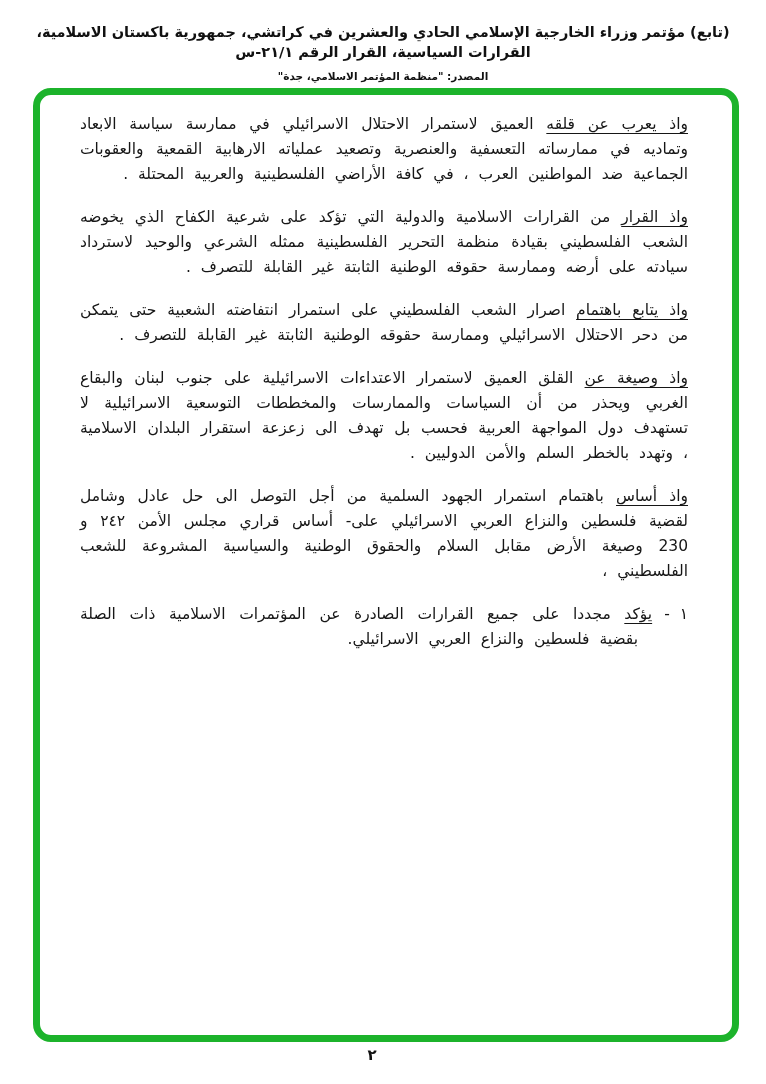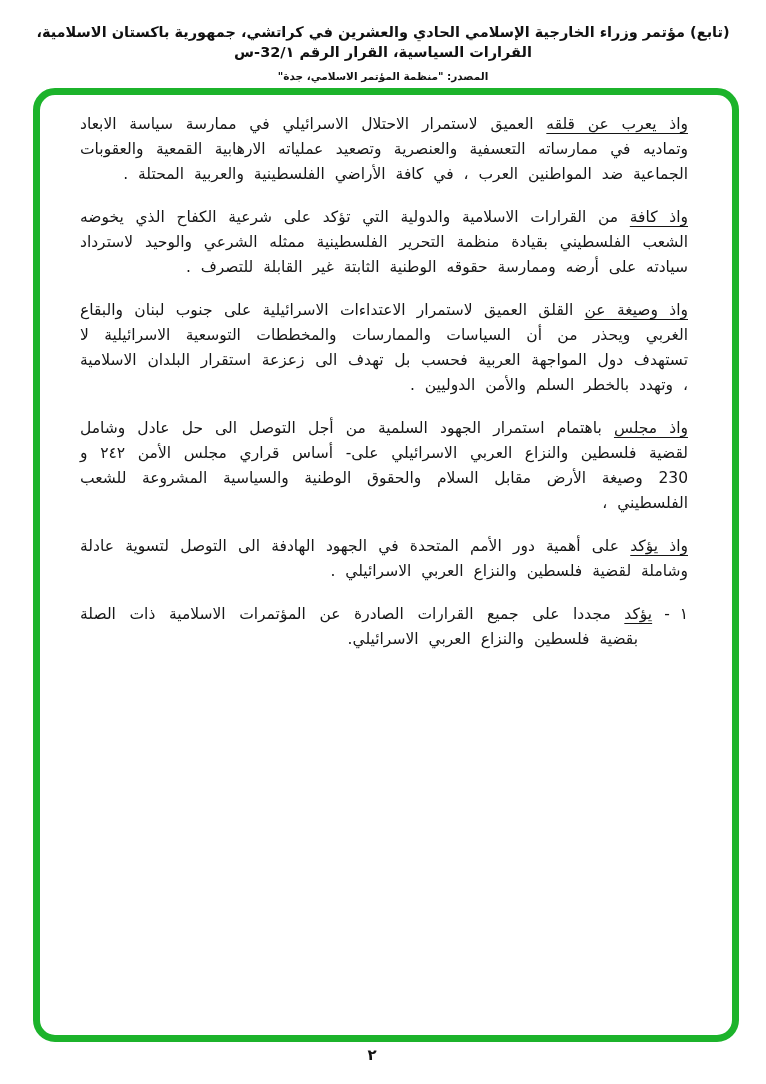--- a/index.html
+++ b/index.html
@@ -86,28 +86,28 @@
     text-align: center;
     font-size: 15px;
     font-weight: bold;
     color: #111;
   }
 </style>
 </head>
 <body>
 
 <div class="header">
-  <div class="header-line1">(تابع) مؤتمر وزراء الخارجية الإسلامي الحادي والعشرين في كراتشي، جمهورية باكستان الاسلامية، القرارات السياسية، القرار الرقم 32/١-س</div>
+  <div class="header-line1">(تابع) مؤتمر وزراء الخارجية الإسلامي الحادي والعشرين في كراتشي، جمهورية باكستان الاسلامية، القرارات السياسية، القرار الرقم ٢١/١-س</div>
   <div class="header-line2">المصدر: "منظمة المؤتمر الاسلامي، جدة"</div>
 </div>
 
-<div class="frame" style="border-color: rgb(28, 179, 43); border-radius: 22px;">
+<div class="frame" style="border-color: rgb(28, 179, 43);">
   <div class="content" id="document-body">
       <p class="para"><span class="lead">واذ يعرب عن قلقه</span> <span>العميق لاستمرار الاحتلال الاسرائيلي في ممارسة سياسة الابعاد وتماديه في ممارساته التعسفية والعنصرية وتصعيد عملياته الارهابية القمعية والعقوبات الجماعية ضد المواطنين العرب ، في كافة الأراضي الفلسطينية والعربية المحتلة .</span></p>
-      <p class="para"><span class="lead">واذ كافة</span> <span>من القرارات الاسلامية والدولية التي تؤكد على شرعية الكفاح الذي يخوضه الشعب الفلسطيني بقيادة منظمة التحرير الفلسطينية ممثله الشرعي والوحيد لاسترداد سيادته على أرضه وممارسة حقوقه الوطنية الثابتة غير القابلة للتصرف .</span></p>
+      <p class="para"><span class="lead">واذ القرار</span> <span>من القرارات الاسلامية والدولية التي تؤكد على شرعية الكفاح الذي يخوضه الشعب الفلسطيني بقيادة منظمة التحرير الفلسطينية ممثله الشرعي والوحيد لاسترداد سيادته على أرضه وممارسة حقوقه الوطنية الثابتة غير القابلة للتصرف .</span></p>
+      <p class="para"><span class="lead">واذ يتابع باهتمام</span> <span>اصرار الشعب الفلسطيني على استمرار انتفاضته الشعبية حتى يتمكن من دحر الاحتلال الاسرائيلي وممارسة حقوقه الوطنية الثابتة غير القابلة للتصرف .</span></p>
       <p class="para"><span class="lead">واذ وصيغة عن</span> <span>القلق العميق لاستمرار الاعتداءات الاسرائيلية على جنوب لبنان والبقاع الغربي ويحذر من أن السياسات والممارسات والمخططات التوسعية الاسرائيلية لا تستهدف دول المواجهة العربية فحسب بل تهدف الى زعزعة استقرار البلدان الاسلامية ، وتهدد بالخطر السلم والأمن الدوليين .</span></p>
-      <p class="para"><span class="lead">واذ مجلس</span> <span>باهتمام استمرار الجهود السلمية من أجل التوصل الى حل عادل وشامل لقضية فلسطين والنزاع العربي الاسرائيلي على- أساس قراري مجلس الأمن ٢٤٢ و 230 وصيغة الأرض مقابل السلام والحقوق الوطنية والسياسية المشروعة للشعب الفلسطيني ،</span></p>
-      <p class="para"><span class="lead">واذ يؤكد</span> <span>على أهمية دور الأمم المتحدة في الجهود الهادفة الى التوصل لتسوية عادلة وشاملة لقضية فلسطين والنزاع العربي الاسرائيلي .</span></p>
+      <p class="para"><span class="lead">واذ أساس</span> <span>باهتمام استمرار الجهود السلمية من أجل التوصل الى حل عادل وشامل لقضية فلسطين والنزاع العربي الاسرائيلي على- أساس قراري مجلس الأمن ٢٤٢ و 230 وصيغة الأرض مقابل السلام والحقوق الوطنية والسياسية المشروعة للشعب الفلسطيني ،</span></p>
       <p class="para numbered-item"><span class="item-number">١ -</span><span class="lead">يؤكد</span> <span>مجددا على جميع القرارات الصادرة عن المؤتمرات الاسلامية ذات الصلة بقضية فلسطين والنزاع العربي الاسرائيلي.</span></p>
     </div>
 </div>
 
 <div class="page-number">٢</div>
 
 </body></html>

